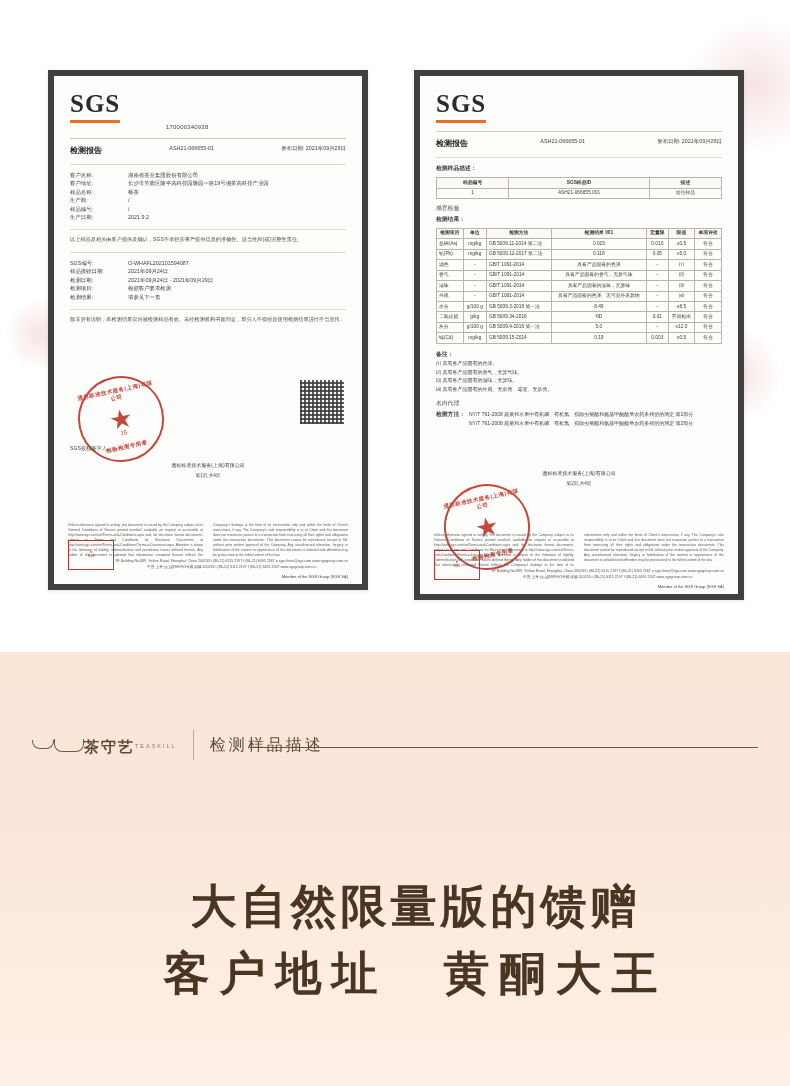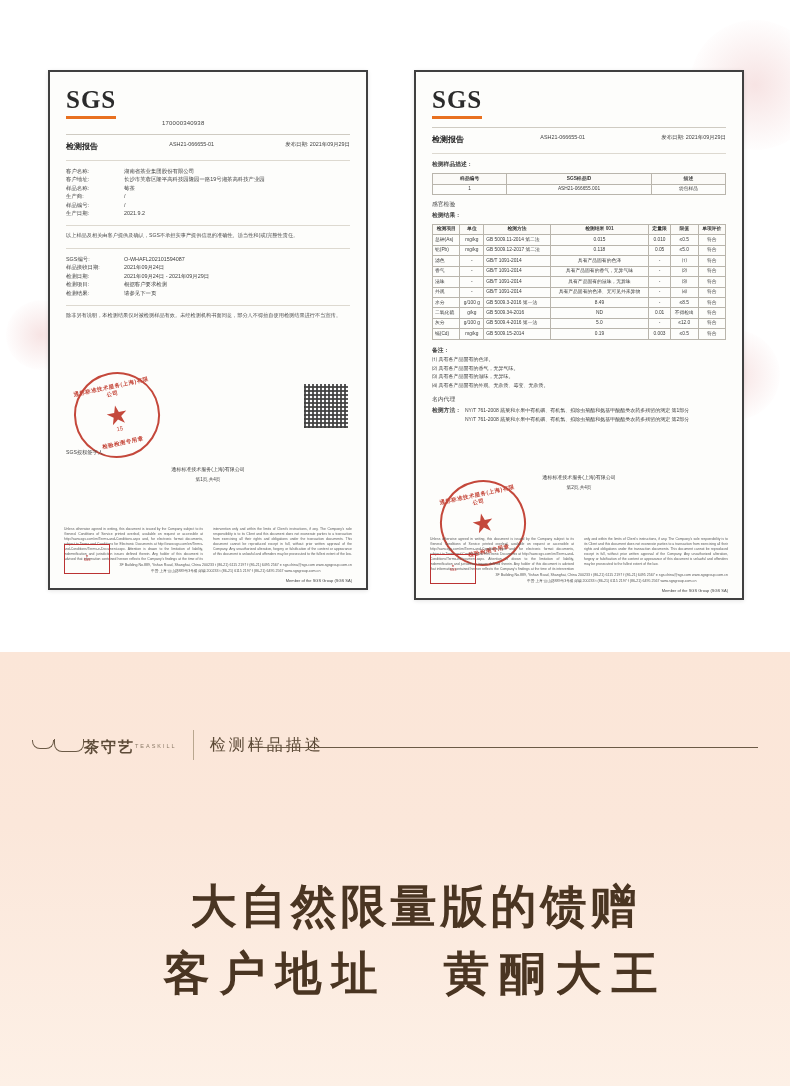--- a/index.html
+++ b/index.html
@@ -21,21 +21,21 @@
     position: absolute; border-radius: 50%;
     background: radial-gradient(circle, rgba(240,205,205,0.55) 0%, rgba(250,235,235,0.1) 70%);
   }
   .blob.b1 { width: 130px; height: 130px; right: -30px; top: 20px; }
   .blob.b2 { width: 90px; height: 90px; right: 10px; top: 330px; }
   .blob.b3 { width: 70px; height: 70px; left: 6px; top: 300px; }
 
   .doc {
     position: absolute;
     background: #fdfdfb;
-    border: 2px solid #404040;
+    border: 6px solid #404040;
     box-shadow: 0 1px 4px rgba(0,0,0,0.10);
   }
   .doc.left  { left: 48px;  top: 70px; width: 320px; height: 520px; }
   .doc.right { left: 414px; top: 70px; width: 330px; height: 530px; }
 
   .doc-inner { position: relative; width: 100%; height: 100%; padding: 14px 16px; }
 
   
   .sgs-logo {
     font-family: "Liberation Serif", serif;

